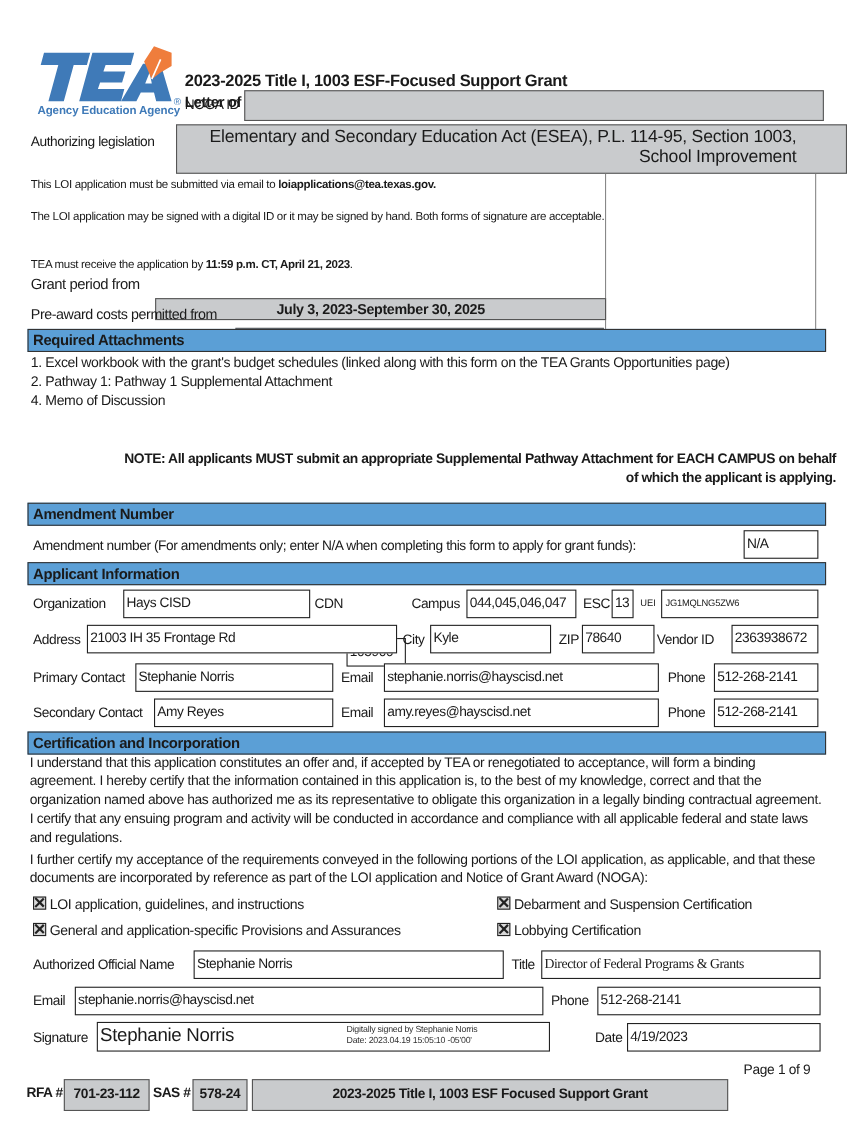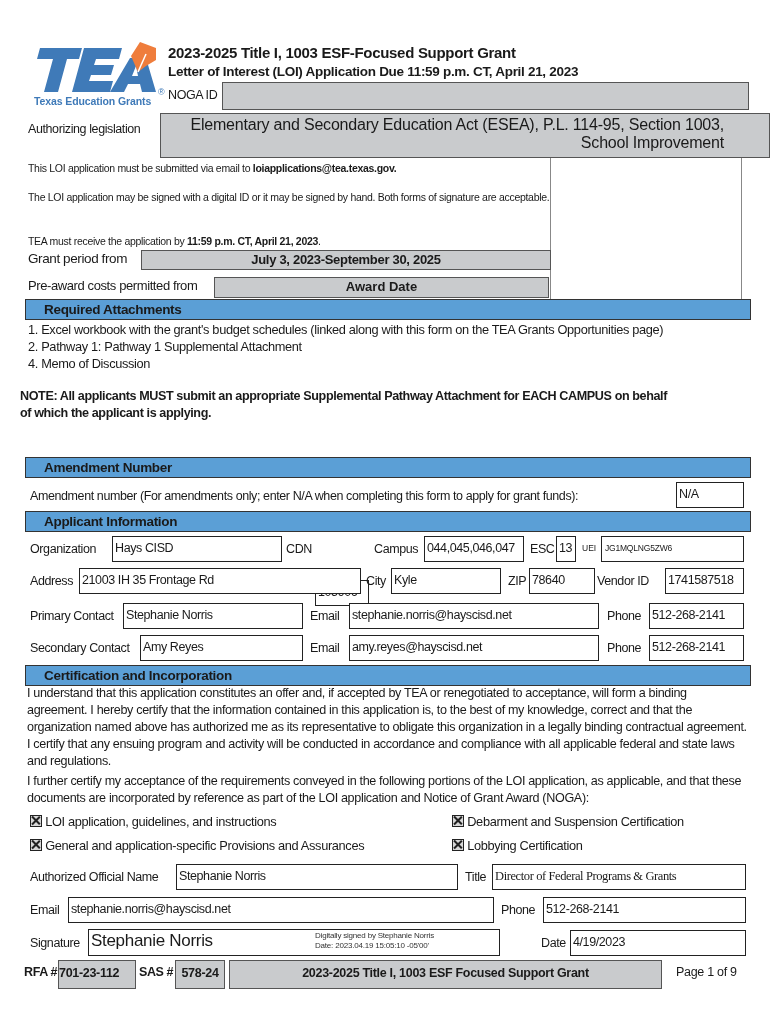--- a/index.html
+++ b/index.html
@@ -1,24 +1,24 @@
 <!DOCTYPE html>
 <html><head>
 <meta charset="utf-8">
 <style>
   * { box-sizing: border-box; margin: 0; padding: 0; }
   html, body { width: 770px; height: 1024px; background: #ffffff; overflow: hidden; }
   body { position: relative; font-family: "Liberation Sans", "DejaVu Sans", sans-serif; color: #1a1a1a; }
   .abs { position: absolute; }
-  .bold { font-weight: bold; }
+  .bold { font-weight: bold; margin-top: 21px; }
   .gray-field { background: #c9cbcd; border: 1.5px solid #555; }
   .white-field { background: #ffffff; border: 1.5px solid #222; }
   .field-text { font-size: 12.5px; padding-left: 2px; white-space: nowrap; overflow: hidden; line-height: 22px; letter-spacing: -0.4px; }
   .lbl { font-size: 12.5px; white-space: nowrap; letter-spacing: -0.4px; line-height: 22px; }
-  .section-bar { background: #5b9fd6; border: 1.5px solid #333; font-weight: bold; font-size: 13.5px; padding-left: 18px; line-height: 19px; letter-spacing: -0.3px; }
+  .section-bar { background: #5b9fd6; border: 1.5px solid #333; font-weight: bold; font-size: 13.5px; padding-left: 4px; line-height: 19px; letter-spacing: -0.3px; }
   .small { font-size: 10.5px; letter-spacing: -0.3px; }
   .cb { display: inline-block; width: 12px; height: 12px; border: 1.5px solid #222; background: #d8d8d8; position: relative; vertical-align: -1px; }
   .cb::before, .cb::after { content: ""; position: absolute; left: 4px; top: -1px; width: 1.5px; height: 11px; background: #222; }
   .cb::before { transform: rotate(45deg); }
   .cb::after { transform: rotate(-45deg); }
   .para { font-size: 12.6px; line-height: 17px; letter-spacing: -0.35px; }
 </style>
 </head>
 <body>
 
@@ -28,21 +28,21 @@
     <polygon points="6,8 48,8 45,19 33,19 24,52 10,52 19,19 3,19" fill="#3f7ab8"></polygon>
 
     <polygon points="50,8 88,8 85,19 62,19 60,25 80,25 77,35 57,35 55,41 79,41 76,52 38,52" fill="#3f7ab8"></polygon>
 
     <polygon points="96,18 112,18 122,52 108,52 106,44 94,44 90,52 76,52" fill="#3f7ab8"></polygon>
     <polygon points="98,36 104,36 102,26" fill="#ffffff"></polygon>
 
     <polygon points="97,16 106,2 122,8 122,20 112,26 104,32" fill="#ef7d3c"></polygon>
     <line x1="104" y1="32" x2="112" y2="14" stroke="#ffffff" stroke-width="1.5"></line>
   </svg>
-  <div style="position:absolute;left:0;top:55px;font-size:10.5px;font-weight:bold;color:#3f7ab8;letter-spacing:-0.1px;white-space:nowrap;">Texas Education Grants</div>
+  <div style="position:absolute;left:0;top:55px;font-size:10.5px;font-weight:bold;color:#3f7ab8;letter-spacing:-0.1px;white-space:nowrap;">Agency Education Agency</div>
   <div style="position:absolute;left:124px;top:47px;font-size:9px;color:#3f7ab8;">®</div>
 </div>
 
 <div class="abs bold" style="left:168px;top:44px;font-size:15px;letter-spacing:-0.3px;white-space:nowrap;">2023-2025 Title I, 1003 ESF-Focused Support Grant</div>
 <div class="abs bold" style="left:168px;top:64px;font-size:13.5px;letter-spacing:-0.3px;white-space:nowrap;">Letter of Interest (LOI) Application Due 11:59 p.m. CT, April 21, 2023</div>
 
 <div class="abs lbl" style="left:168px;top:84px;">NOGA ID</div>
 <div class="abs gray-field field-text" style="left:222px;top:82px;width:527px;height:28px;"></div>
 
 <div class="abs lbl" style="left:28px;top:118px;">Authorizing legislation</div>
@@ -66,21 +66,21 @@
 <div class="abs lbl" style="left:28px;top:275px;font-size:13px;">Pre-award costs permitted from</div>
 <div class="abs gray-field bold" style="left:214px;top:277px;width:335px;height:21px;text-align:center;font-size:13px;line-height:18px;">Award Date</div>
 
 <div class="abs section-bar" style="left:25px;top:299px;width:726px;height:21px;">Required Attachments</div>
 
 <div class="abs" style="left:28px;top:321px;font-size:12.8px;line-height:17px;letter-spacing:-0.35px;">
   <div style="white-space:nowrap;">1. Excel workbook with the grant's budget schedules (linked along with this form on the TEA Grants Opportunities page)</div>
   <div>2. Pathway 1: Pathway 1 Supplemental Attachment</div>
   <div>4. Memo of Discussion</div>
 </div>
-<div class="abs bold" style="left:20px;top:388px;width:740px;text-align:left;font-size:12.6px;line-height:17px;letter-spacing:-0.4px;">
+<div class="abs bold" style="left:20px;top:388px;width:740px;text-align:right;font-size:12.6px;line-height:17px;letter-spacing:-0.4px;">
   <div style="white-space:nowrap;">NOTE: All applicants MUST submit an appropriate Supplemental Pathway Attachment for EACH CAMPUS on behalf</div>
   <div>of which the applicant is applying.</div>
 </div>
 
 <div class="abs section-bar" style="left:25px;top:457px;width:726px;height:21px;">Amendment Number</div>
 <div class="abs lbl" style="left:30px;top:485px;">Amendment number (For amendments only; enter N/A when completing this form to apply for grant funds):</div>
 <div class="abs white-field field-text" style="left:676px;top:482px;width:68px;height:26px;">N/A</div>
 
 <div class="abs section-bar" style="left:25px;top:511px;width:726px;height:21px;">Applicant Information</div>
 
@@ -97,21 +97,21 @@
   <span style="font-size:8.5px;line-height:22px;padding-left:3px;letter-spacing:-0.2px;">JG1MQLNG5ZW6</span>
 </div>
 
 <div class="abs lbl" style="left:30px;top:570px;">Address</div>
 <div class="abs white-field field-text" style="left:79px;top:568px;width:282px;height:26px;">21003 IH 35 Frontage Rd</div>
 <div class="abs lbl" style="left:366px;top:570px;">City</div>
 <div class="abs white-field field-text" style="left:391px;top:568px;width:110px;height:26px;">Kyle</div>
 <div class="abs lbl" style="left:508px;top:570px;">ZIP</div>
 <div class="abs white-field field-text" style="left:529px;top:568px;width:66px;height:26px;">78640</div>
 <div class="abs lbl" style="left:597px;top:570px;">Vendor ID</div>
-<div class="abs white-field field-text" style="left:665px;top:568px;width:79px;height:26px;">1741587518</div>
+<div class="abs white-field field-text" style="left:665px;top:568px;width:79px;height:26px;">2363938672</div>
 
 <div class="abs lbl" style="left:30px;top:605px;">Primary Contact</div>
 <div class="abs white-field field-text" style="left:123px;top:603px;width:180px;height:26px;">Stephanie Norris</div>
 <div class="abs lbl" style="left:310px;top:605px;">Email</div>
 <div class="abs white-field field-text" style="left:349px;top:603px;width:250px;height:26px;">stephanie.norris@hayscisd.net</div>
 <div class="abs lbl" style="left:607px;top:605px;">Phone</div>
 <div class="abs white-field field-text" style="left:649px;top:603px;width:95px;height:26px;">512-268-2141</div>
 
 <div class="abs lbl" style="left:30px;top:637px;">Secondary Contact</div>
 <div class="abs white-field field-text" style="left:140px;top:635px;width:163px;height:26px;">Amy Reyes</div>
@@ -156,17 +156,17 @@
   <span style="position:absolute;left:2px;top:0;font-size:17px;line-height:22px;letter-spacing:-0.3px;">Stephanie Norris</span>
   <div style="position:absolute;left:226px;top:1px;font-size:8px;line-height:10px;color:#333;letter-spacing:-0.2px;white-space:nowrap;">
     <div>Digitally signed by Stephanie Norris</div>
     <div>Date: 2023.04.19 15:05:10 -05'00'</div>
   </div>
 </div>
 <div class="abs lbl" style="left:541px;top:932px;">Date</div>
 <div class="abs white-field field-text" style="left:570px;top:930px;width:176px;height:26px;">4/19/2023</div>
 
 <div class="abs bold" style="left:24px;top:965px;font-size:12.5px;letter-spacing:-0.4px;white-space:nowrap;">RFA #</div>
-<div class="abs gray-field bold" style="left:58px;top:960px;width:78px;height:29px;font-size:12.5px;text-align:left;line-height:25px;letter-spacing:-0.3px;">701-23-112</div>
+<div class="abs gray-field bold" style="left:58px;top:960px;width:78px;height:29px;font-size:12.5px;text-align:center;line-height:25px;letter-spacing:-0.3px;">701-23-112</div>
 <div class="abs bold" style="left:139px;top:965px;font-size:12.5px;letter-spacing:-0.4px;white-space:nowrap;">SAS #</div>
 <div class="abs gray-field bold" style="left:175px;top:960px;width:50px;height:29px;font-size:12.5px;text-align:center;line-height:25px;letter-spacing:-0.3px;">578-24</div>
 <div class="abs gray-field bold" style="left:229px;top:960px;width:433px;height:29px;font-size:12.5px;text-align:center;line-height:25px;letter-spacing:-0.3px;">2023-2025 Title I, 1003 ESF Focused Support Grant</div>
 <div class="abs" style="left:676px;top:965px;font-size:12.5px;letter-spacing:-0.3px;white-space:nowrap;">Page 1 of 9</div>
 
 </body></html>

